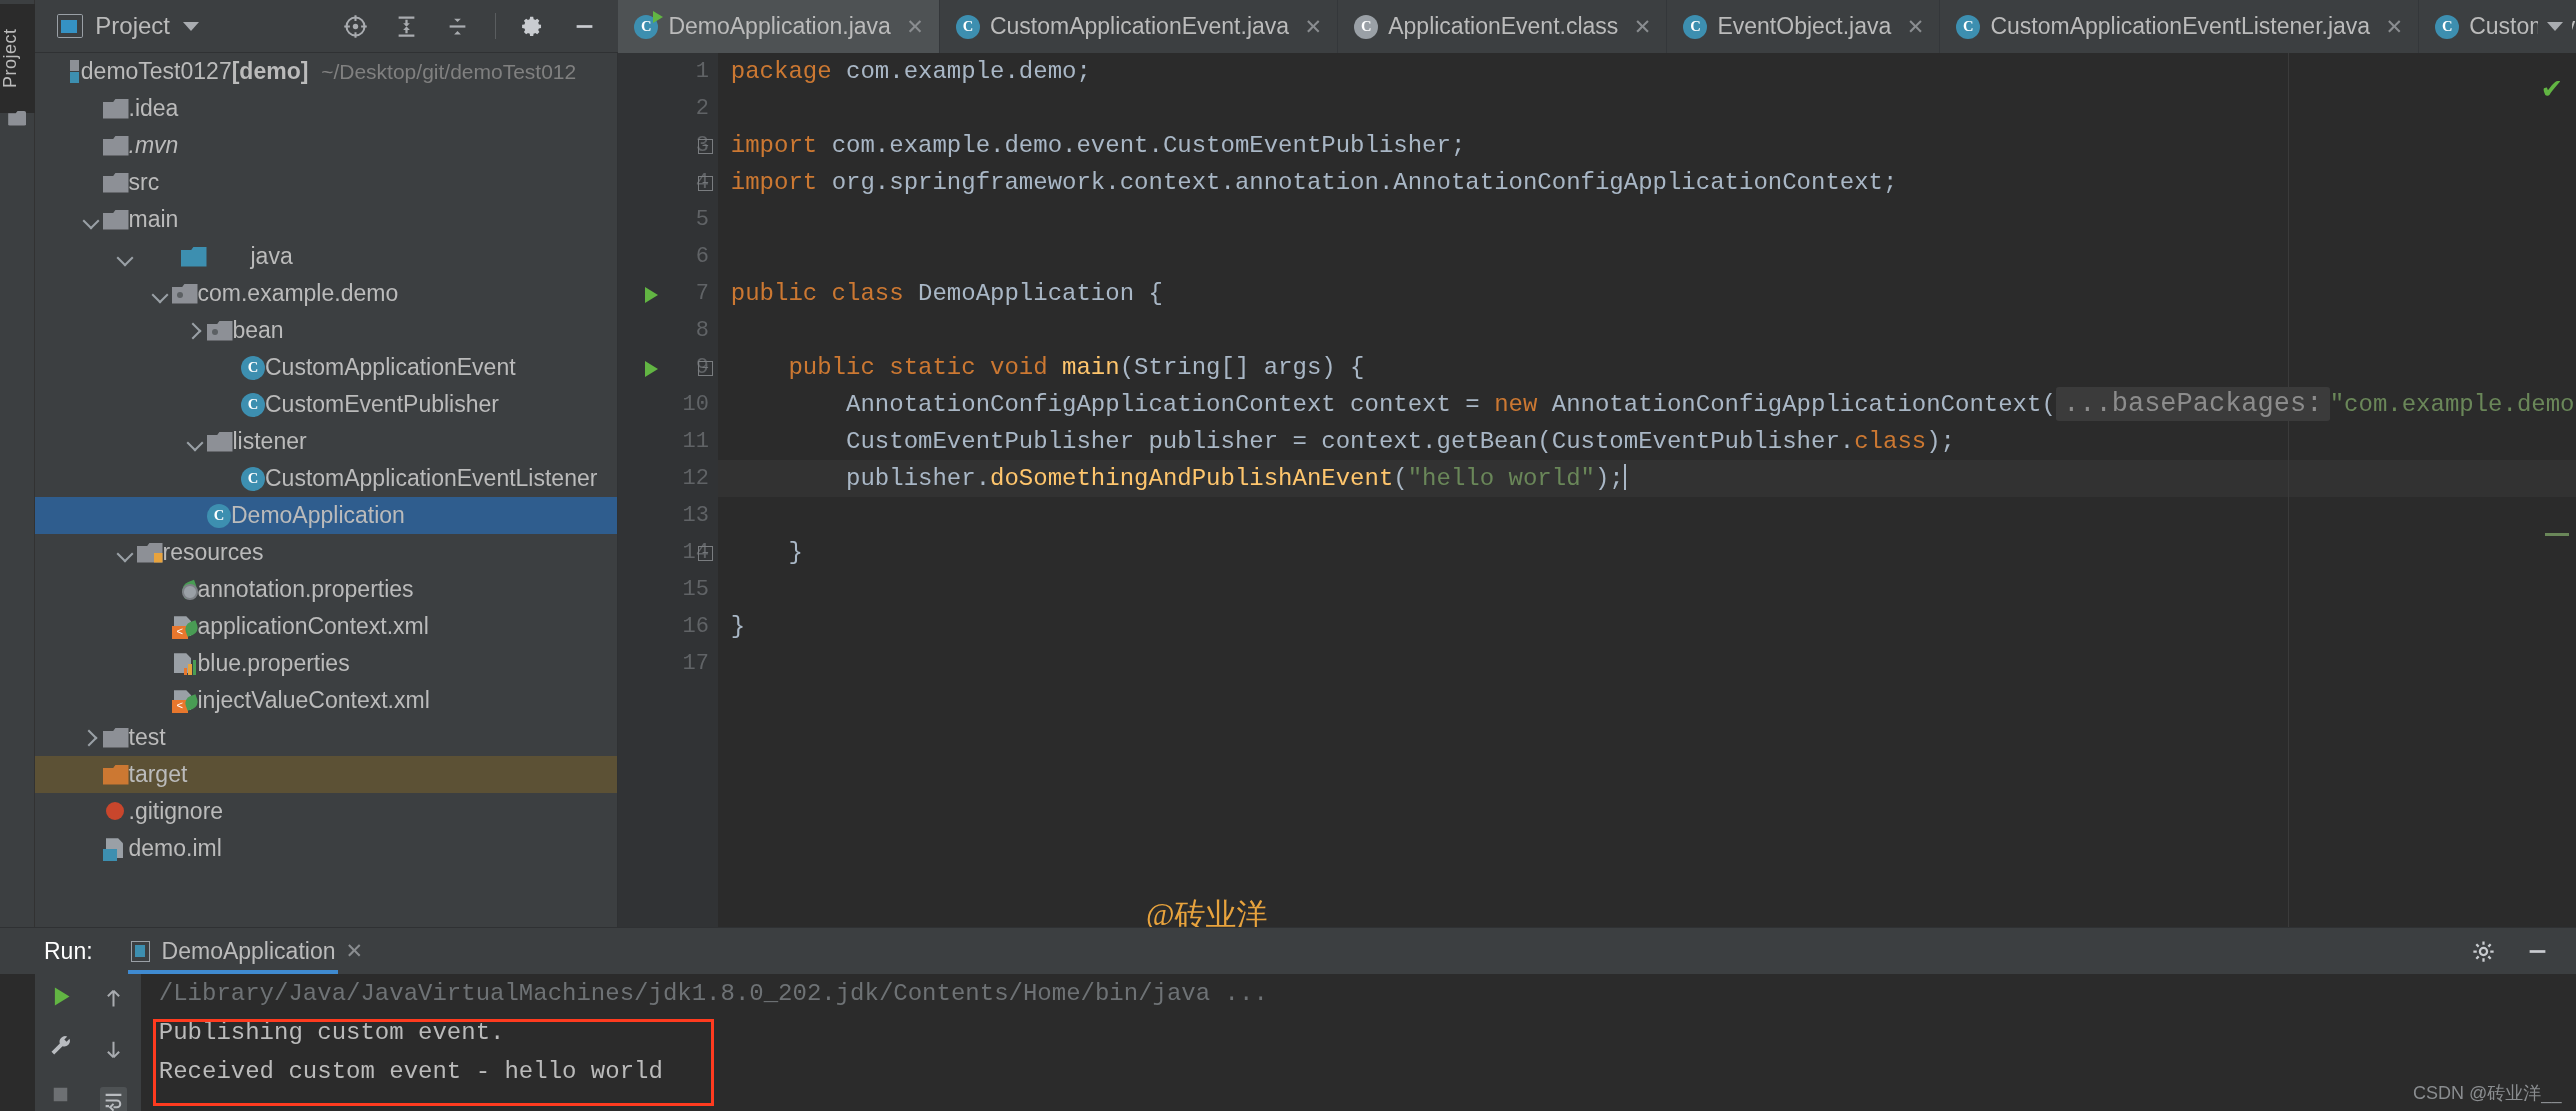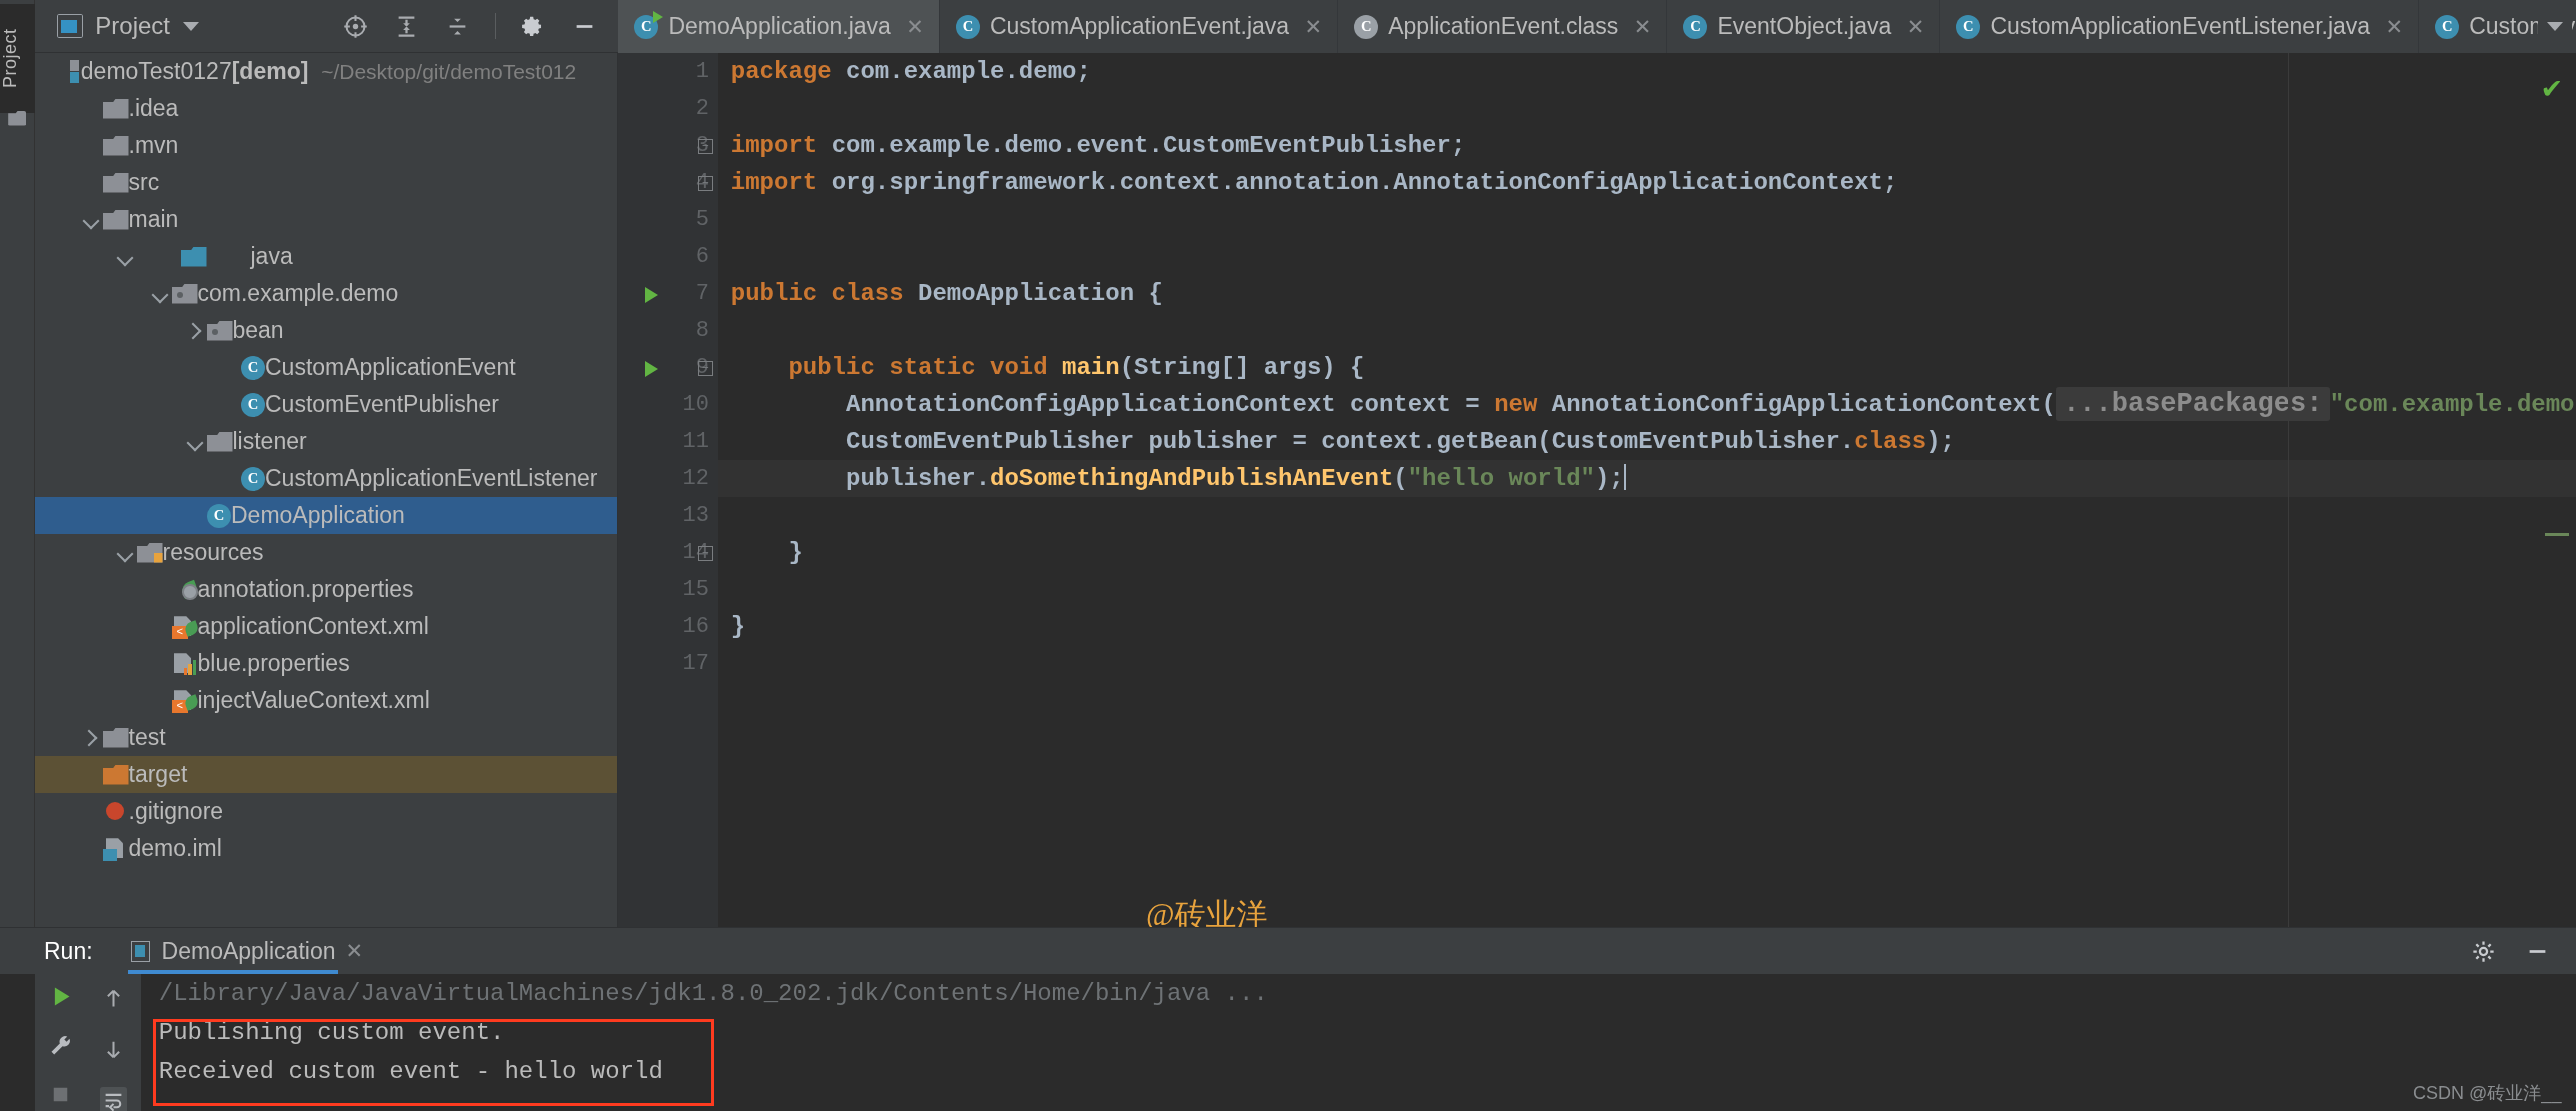--- a/index.html
+++ b/index.html
@@ -229,21 +229,20 @@
   .foldmark{
     position:absolute; left: 80px; top: 12px;
     width: 14.6px; height:14.6px; border:1.8px solid #7a7d80;
     color:#7a7d80; font-size:12.8px; line-height:11px; text-align:center;
     font-family:"Liberation Mono", monospace;
   }
   .code-area {
     position: absolute; left: 100px; top: 0; right: 0; height: 100%;
     font-family: "Liberation Mono", monospace;
     font-size: 24px;
-    font-weight: bold;
   }
   .cline {
     height: 37px; line-height: 37px;
     white-space: pre;
     color: #a9b7c6;
     padding-left: 12.8px;
   }
   .cline.cur { background: #323232; }
   .kw  { color: #cc7832; }
   .str { color: #6a8759; }
@@ -441,21 +440,21 @@
         <span class="mod-ic"></span>
         <span class="lbl">demoTest0127</span>
         <span class="lbl bold">[demo]</span>
         <span class="dim">~/Desktop/git/demoTest012</span>
       </div>
       <div class="tree-row" style="padding-left: 44px;">
         <span class="arrow none"></span>
         <span class="folder-ic"></span>
         <span class="lbl">.idea</span>
       </div>
-      <div class="tree-row" style="padding-left: 44px;">
+      <div class="tree-row" style="padding-left: 44px; font-style: italic;">
         <span class="arrow none"></span>
         <span class="folder-ic"></span>
         <span class="lbl">.mvn</span>
       </div>
       <div class="tree-row" style="padding-left: 44px;">
         <span class="arrow none"></span>
         <span class="folder-ic"></span>
         <span class="lbl">src</span>
       </div>
       <div class="tree-row" style="padding-left: 44px;">

